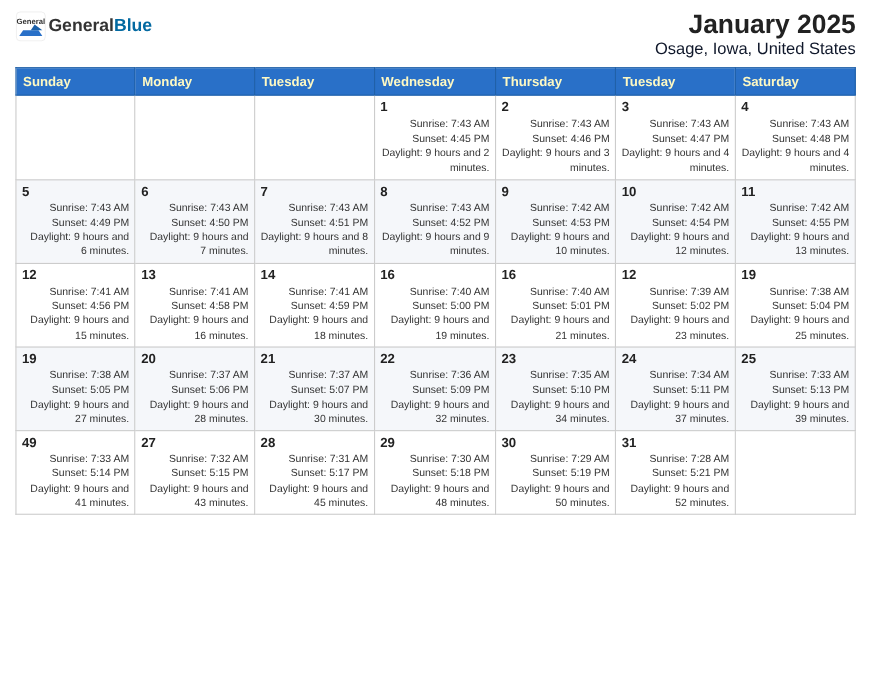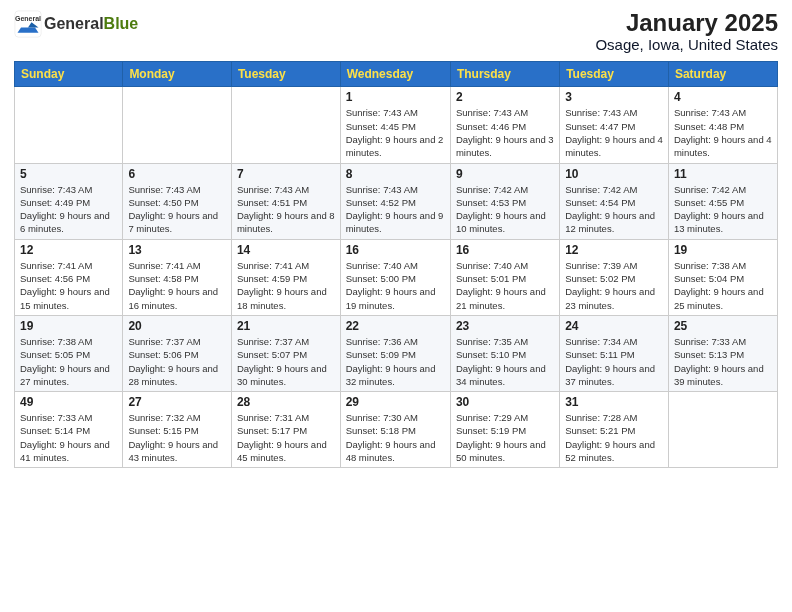--- a/index.html
+++ b/index.html
@@ -20,21 +20,21 @@
       display: flex;
       align-items: flex-start;
       justify-content: space-between;
       margin-bottom: 8px;
     }
     .logo-area {
       display: flex;
       align-items: center;
     }
     .logo-general { color: #333; }
-    .logo-blue { color: #4d7c0f; }
+    .logo-blue { color: #0369a1; }
     .logo-icon {
       width: 28px;
       height: 28px;
       margin-right: 2px;
     }
     .title-area {
       text-align: right;
     }
     .month-title {
       font-size: 24px;
@@ -46,21 +46,21 @@
       font-size: 15px;
       color: #0f172a;
     }
     .calendar {
       width: 100%;
       border-collapse: collapse;
       border: 1px solid #bbb;
     }
     .calendar th {
       background: #2970c8;
-      color: #fde047;
+      color: #fef9c3;
       font-size: 12px;
       font-weight: bold;
       text-align: left;
       padding: 5px 6px;
       border: 1px solid #2060a8;
     }
     .calendar td {
       vertical-align: top;
       border: 1px solid #ccc;
       padding: 3px 5px;
@@ -75,20 +75,21 @@
       font-size: 12px;
       font-weight: bold;
       color: #222;
       display: block;
       margin-bottom: 2px;
     }
     .day-info {
       font-size: 9.5px;
       color: #333;
       line-height: 1.4;
+      text-align: right;
     }
   </style>
 </head>
 <body>
 
 <div class="page">
   <div class="header">
     <div class="logo-area">
       <svg class="logo-icon" viewBox="0 0 32 32" xmlns="http://www.w3.org/2000/svg">
         <rect x="1" y="1" width="30" height="30" rx="4" fill="white" stroke="#ddd" stroke-width="0.5"></rect>

